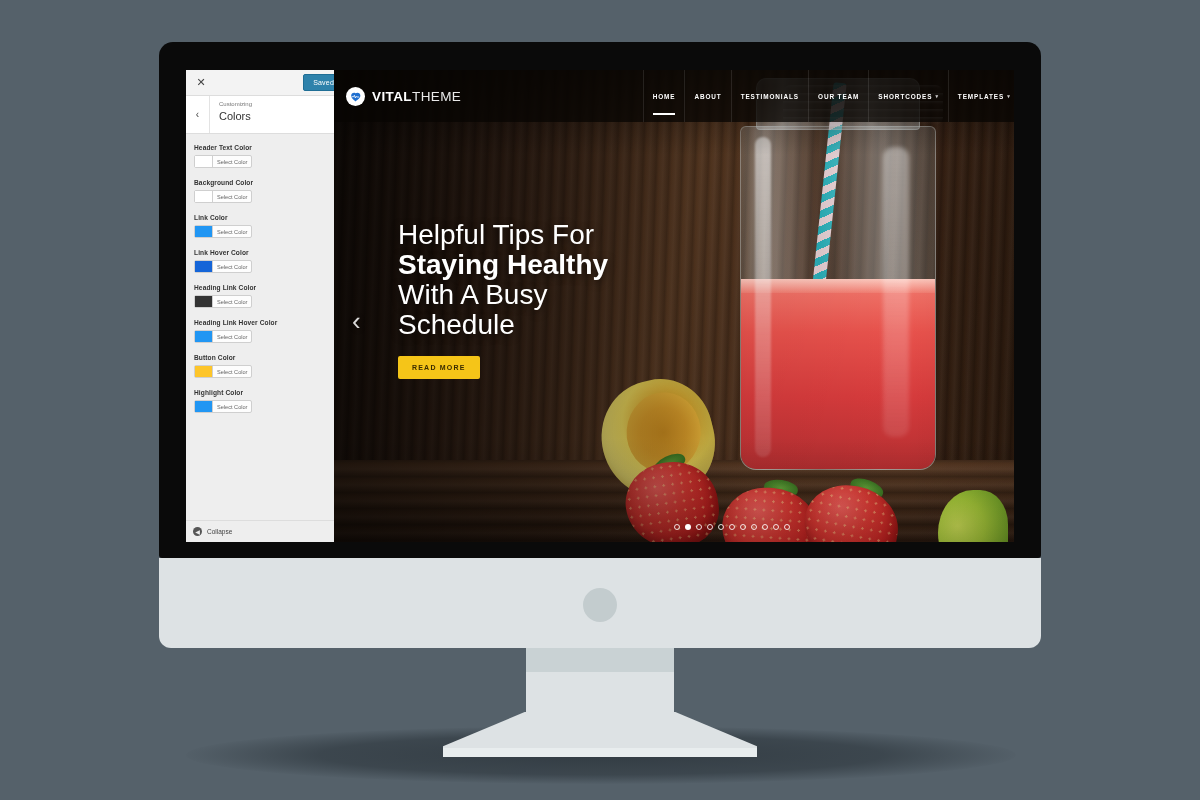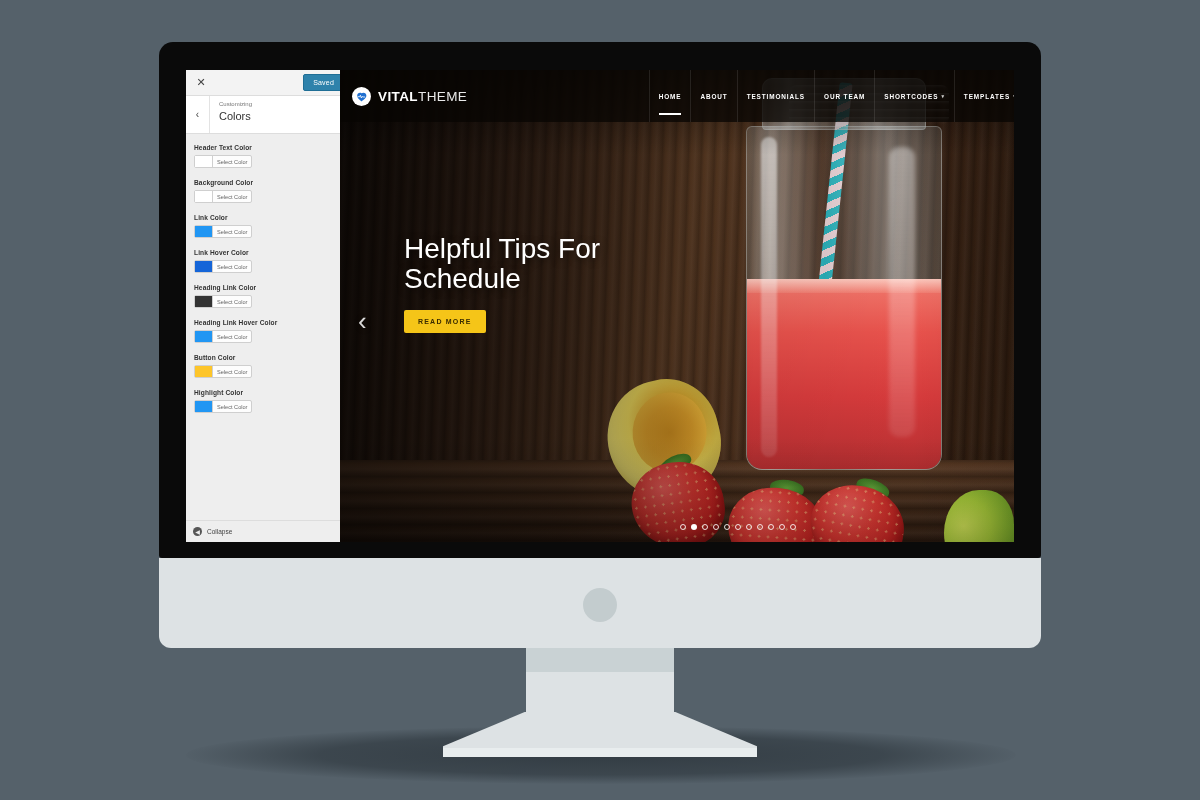--- a/index.html
+++ b/index.html
@@ -186,21 +186,21 @@
     color: #eee;
     font-size: 6px;
     display: flex; align-items: center; justify-content: center;
     line-height: 1;
   }
   #collapse-label { font-size: 6.5px; color: #444; }
 
   
   #preview {
     position: absolute;
-    left: 154px; top: 0;
+    left: 148px; top: 0;
     width: 795px; height: 472px;
     overflow: hidden;
   }
 
   
   #hero-photo { position: absolute; inset: 0; background: #3a2519; }
   #wood-wall {
     position: absolute; left: 0; top: 0; right: 0; height: 390px;
     background:
       repeating-linear-gradient(92deg, rgba(0,0,0,0.20) 0px, rgba(0,0,0,0) 3px, rgba(255,255,255,0.035) 7px, rgba(0,0,0,0.18) 13px),
@@ -382,21 +382,20 @@
     padding: 0 13px;
   }
 
   
   #hero-copy {
     position: absolute;
     left: 64px; top: 150px;
     width: 270px;
     color: #fff;
     text-shadow: 0 2px 8px rgba(0,0,0,0.55);
-    margin-top: 14px;
   }
   .hero-line { font-size: 28px; font-weight: 300; line-height: 1.07; }
   .hero-line.bold { font-weight: bold; }
   #read-more-button {
     margin-top: 16px;
     display: inline-block;
     background: #f5c518;
     color: #3a2c00;
     font-size: 7px;
     font-weight: bold;
@@ -598,20 +597,22 @@
               <span>BLOG</span>
             </div>
             <div class="nav-item cta">
               <span>SCHEDULE</span>
             </div>
           </nav>
       </div>
 
       <div id="hero-copy">
         <div class="hero-line">Helpful Tips For</div>
+        <div class="hero-line bold">Staying Healthy</div>
+        <div class="hero-line">With A Busy</div>
         <div class="hero-line">Schedule</div>
         <div id="read-more-button">READ MORE</div>
       </div>
 
       <div class="slider-arrow" id="slider-prev">‹</div>
       <div class="slider-arrow" id="slider-next">›</div>
 
       <div id="slider-dots">
           <div class="dot"></div>
           <div class="dot active"></div>

